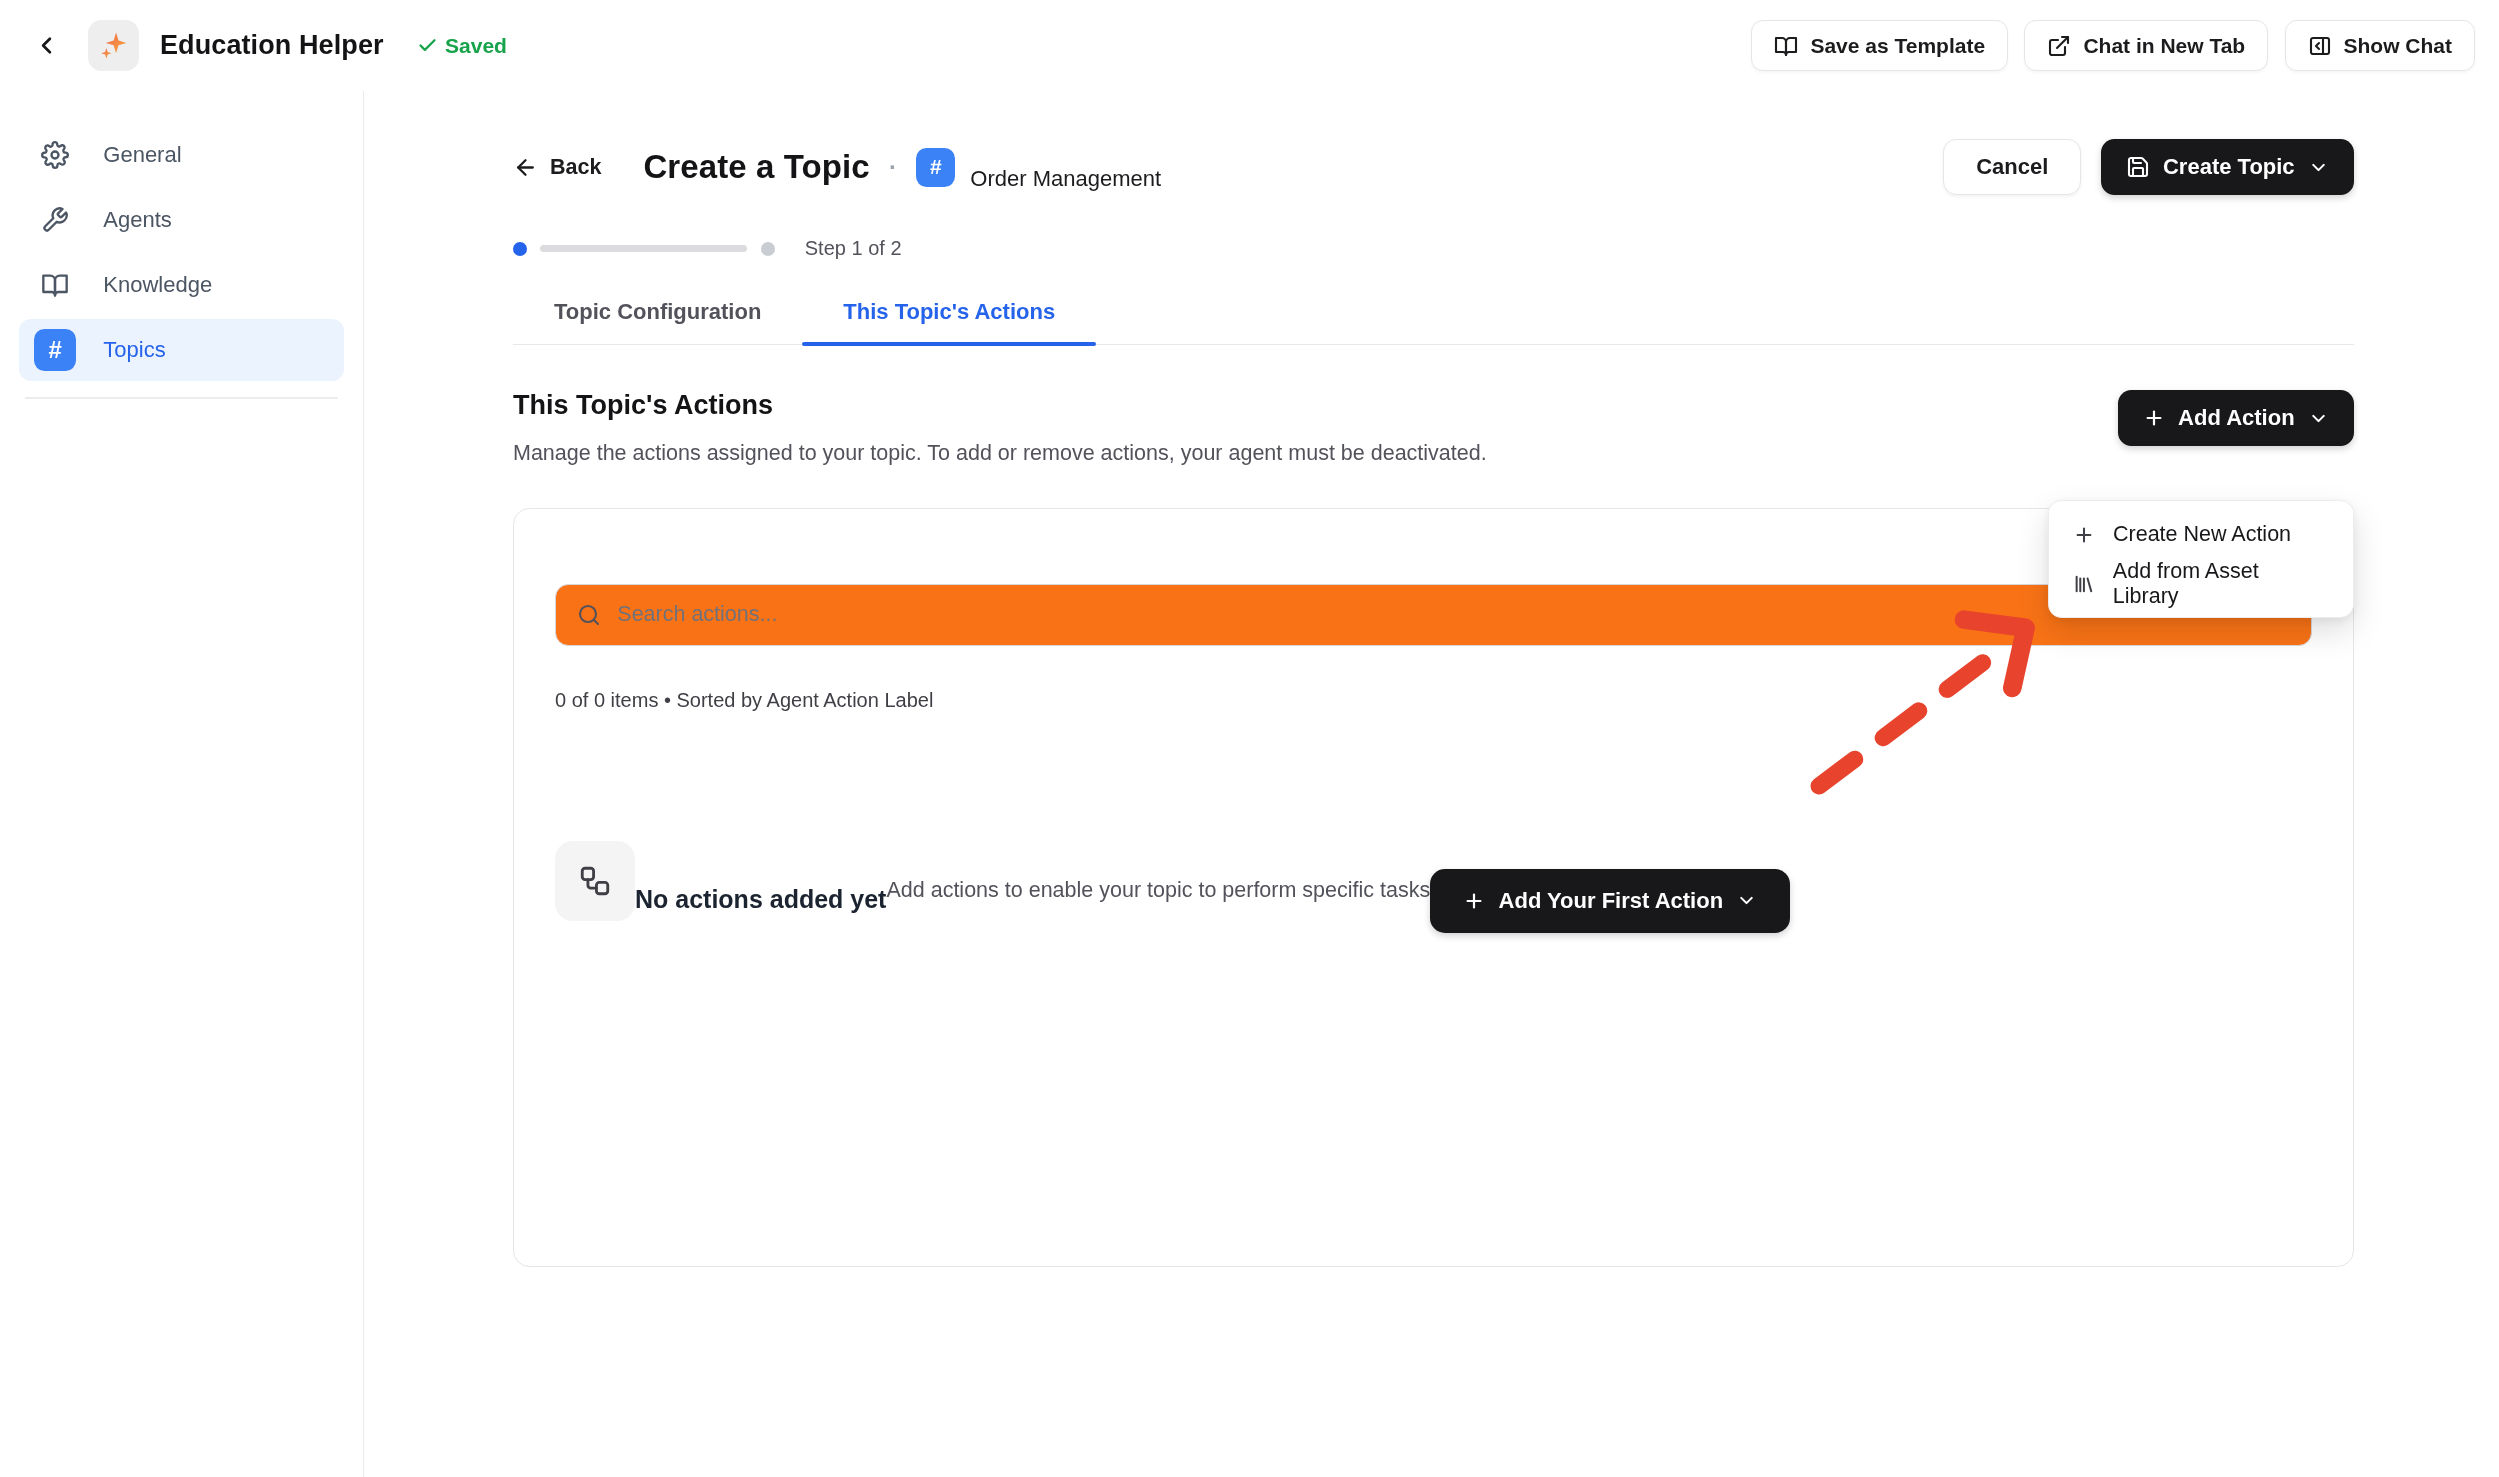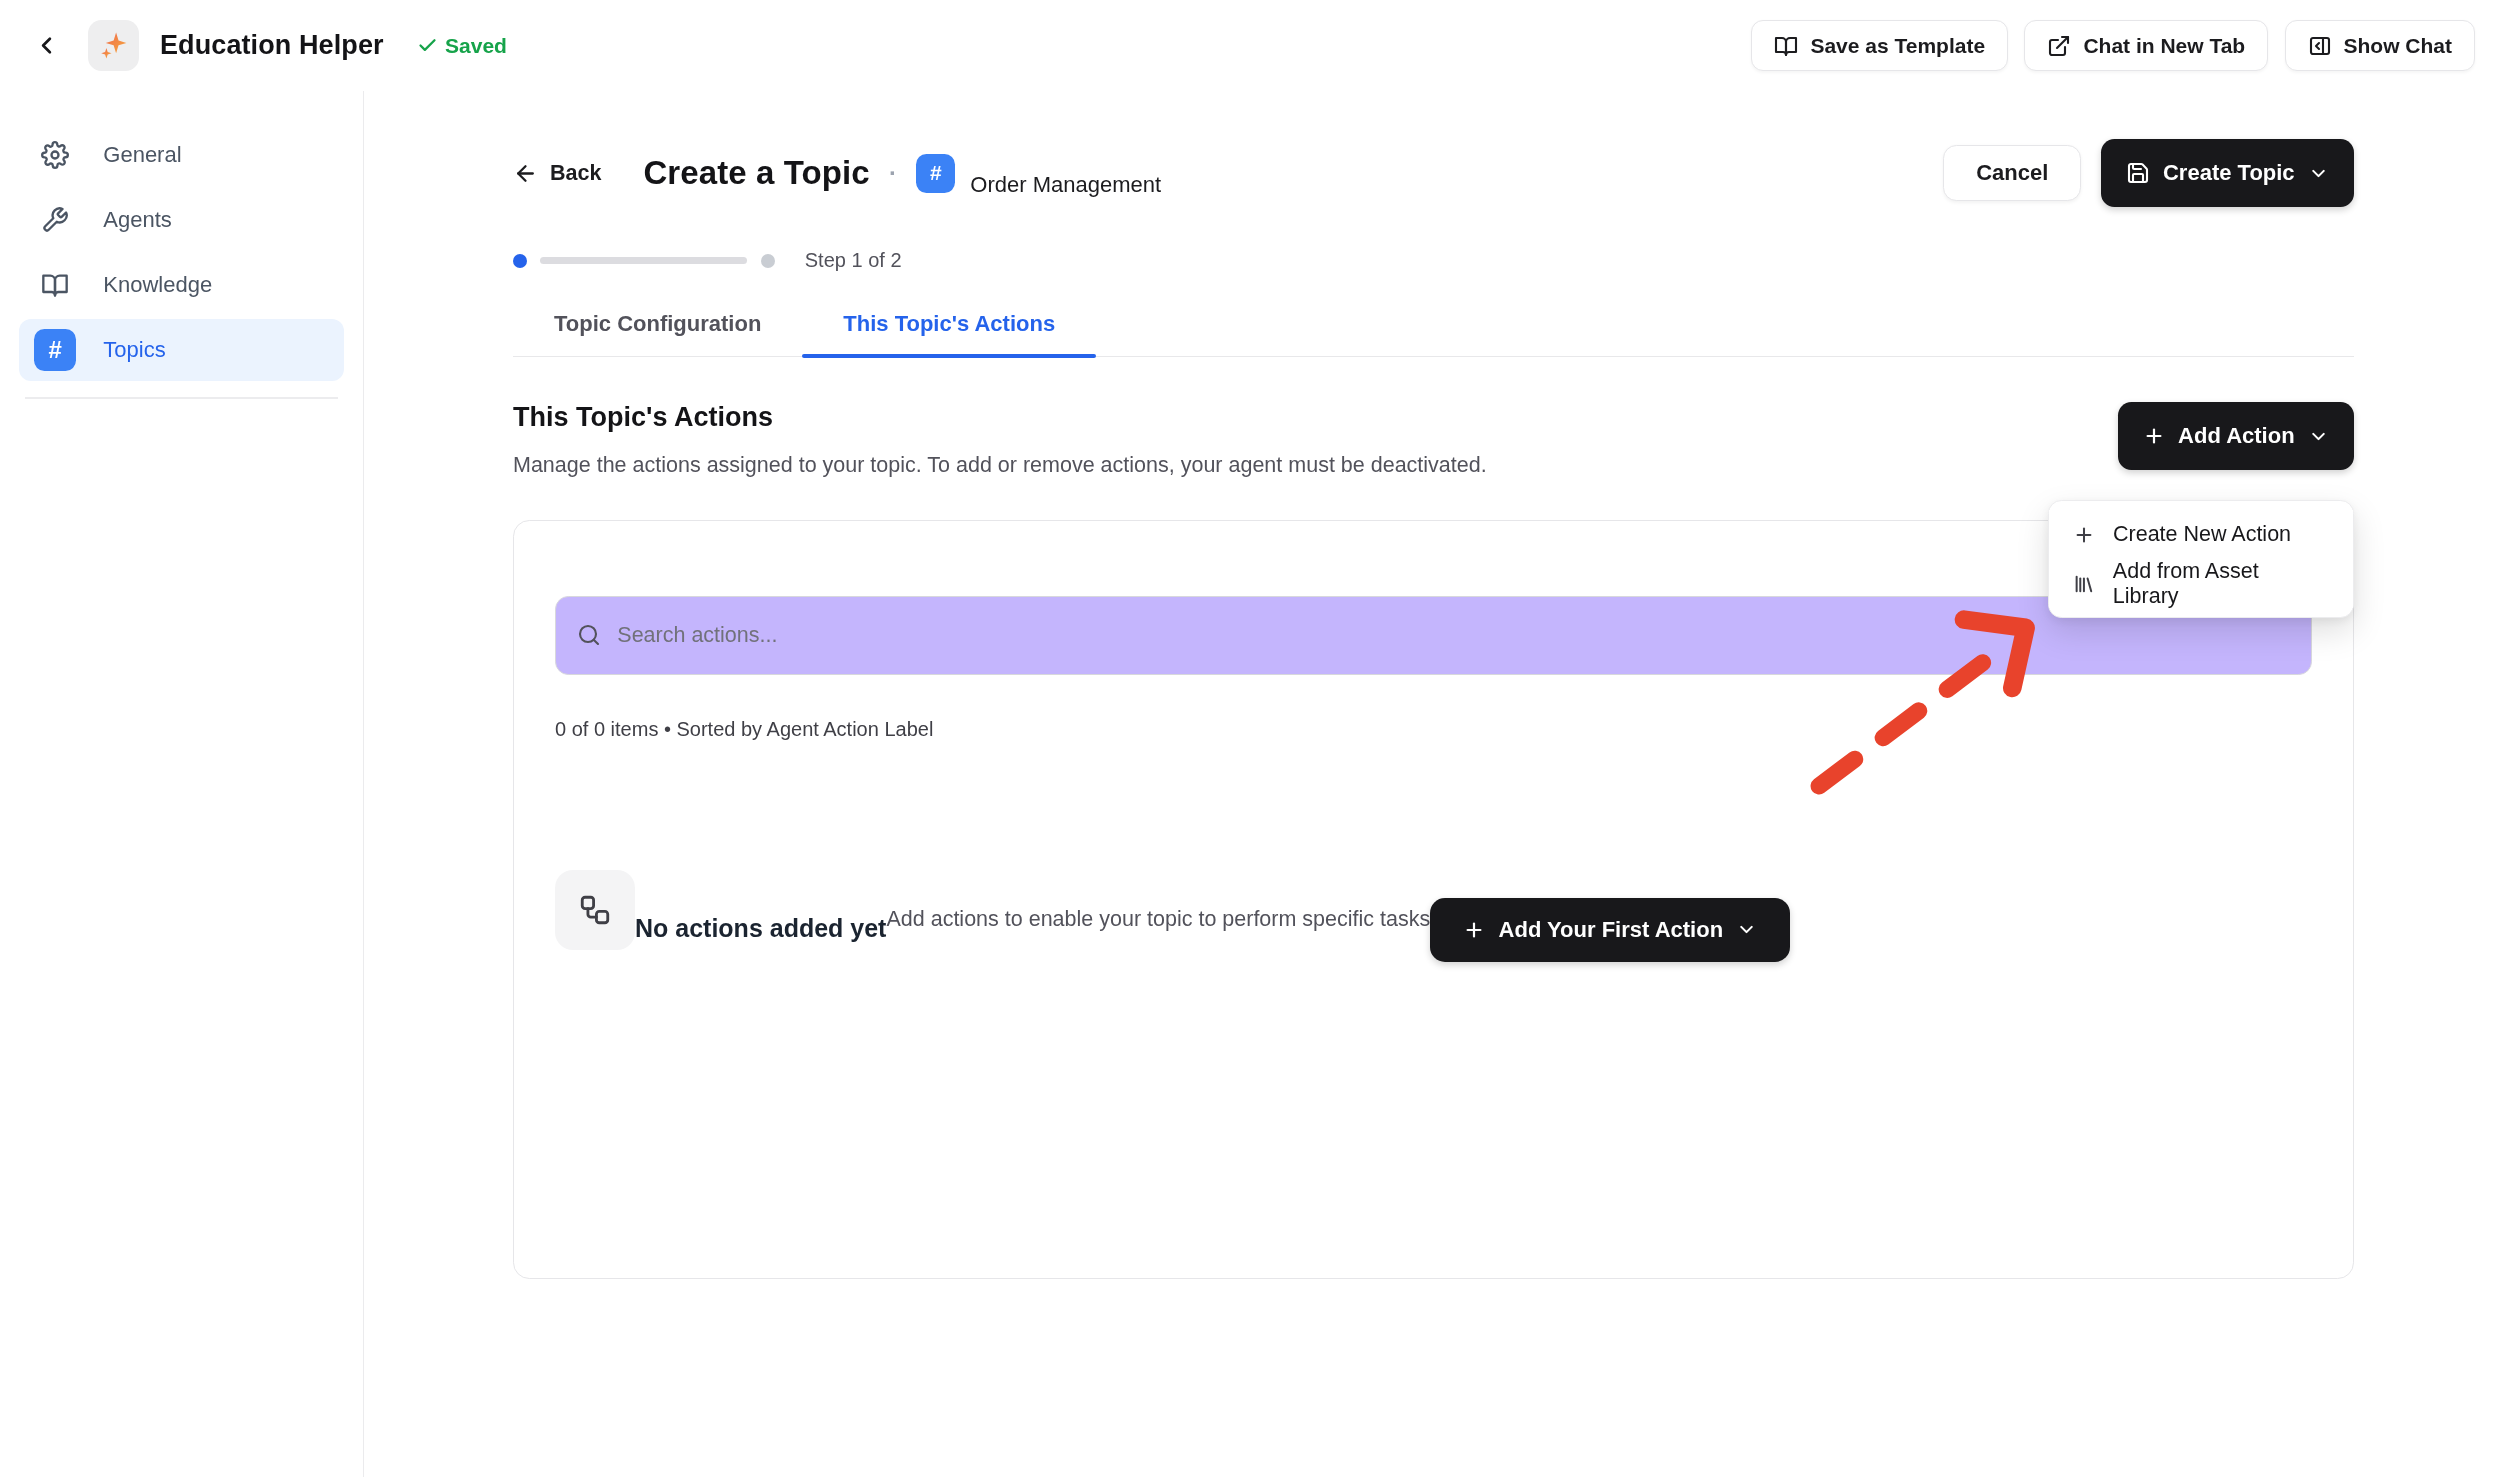--- a/index.html
+++ b/index.html
@@ -69,21 +69,21 @@
   .topic-chip { display:flex; align-items:center; gap:15px; }
   .topic-chip .hash-chip { width:39px; height:39px; font-size:21px; }
   .topic-chip .name { font-size:22px; font-weight:400; color:#1c1c1f;margin-top:24px; }
   .ph-right { display:flex; align-items:center; gap:19.3px; }
   .btn-cancel {
     height:56px; padding:0 32px; background:#fff; border:1.5px solid #e6e6e9; border-radius:13.4px;
     font-size:22px; font-weight:600; color:#1c1c1f; cursor:pointer;
     box-shadow:0 1.5px 3.7px rgba(0,0,0,.05); font-family:"Liberation Sans", sans-serif;
   }
   .btn-black {
-    display:flex; align-items:center; gap:13.4px; height:68px; padding:12px 25px;
+    display:flex; align-items:center; gap:13.4px; height:56px; padding:12px 25px;
     background:#18181b; color:#fff; border:none; border-radius:13.4px;
     font-size:22px; font-weight:700; cursor:pointer; white-space:nowrap;
     box-shadow:0 3px 7.4px rgba(0,0,0,.18); font-family:"Liberation Sans", sans-serif;
   }
 
   .progress-row { margin-top:42px; display:flex; align-items:center; }
   .p-dot { width:14px; height:14px; border-radius:50%; }
   .p-dot.active { background:#2563eb; }
   .p-dot.idle { background:#c9cdd3; }
   .p-track { width:207px; height:7.4px; border-radius:4.5px; background:#dcdce0; margin:0 13.4px; overflow:hidden; }
@@ -100,22 +100,22 @@
 
   .section-row { margin-top:45px; display:flex; align-items:flex-start; justify-content:space-between; }
   .section-title { font-size:27px; font-weight:700; color:#141417; }
   .section-desc { margin-top:19.3px; font-size:21.5px; color:#52525b; }
 
   .card {
     margin-top:42px; height:759px; border:1.5px solid #e6e6e9; border-radius:16.3px;
     background:#fff; padding:41px; position:relative;
   }
   .search-box {
-    margin-top:34px; height:79px; border:1.5px solid #d8d8dc; border-radius:13.4px;
-    display:flex; align-items:center; padding:0 21px; gap:16.3px; background:#c4b5fd;
+    margin-top:34px; height:62px; border:1.5px solid #d8d8dc; border-radius:13.4px;
+    display:flex; align-items:center; padding:0 21px; gap:16.3px; background:#f97316;
   }
   .search-box input {
     flex:1; border:none; outline:none; font-size:21.5px; color:#1c1c1f; background:transparent;
     font-family:"Liberation Sans", sans-serif;
   }
   .search-box input::placeholder { color:#71717a; }
   .items-summary { margin-top:43px; font-size:20px; color:#3f3f46; }
 
   .empty { margin-top:117px; display:flex; flex-direction:row; align-items:center; }
   .empty-icon { width:80px; height:80px; border-radius:18px; background:#f4f4f5;

